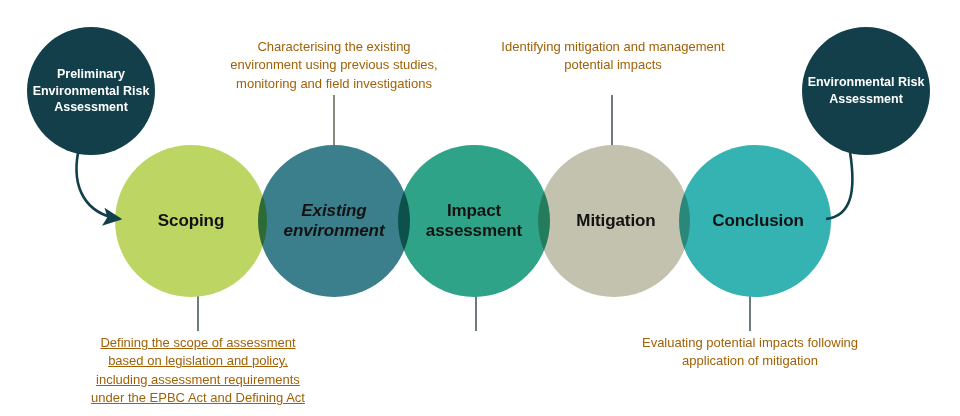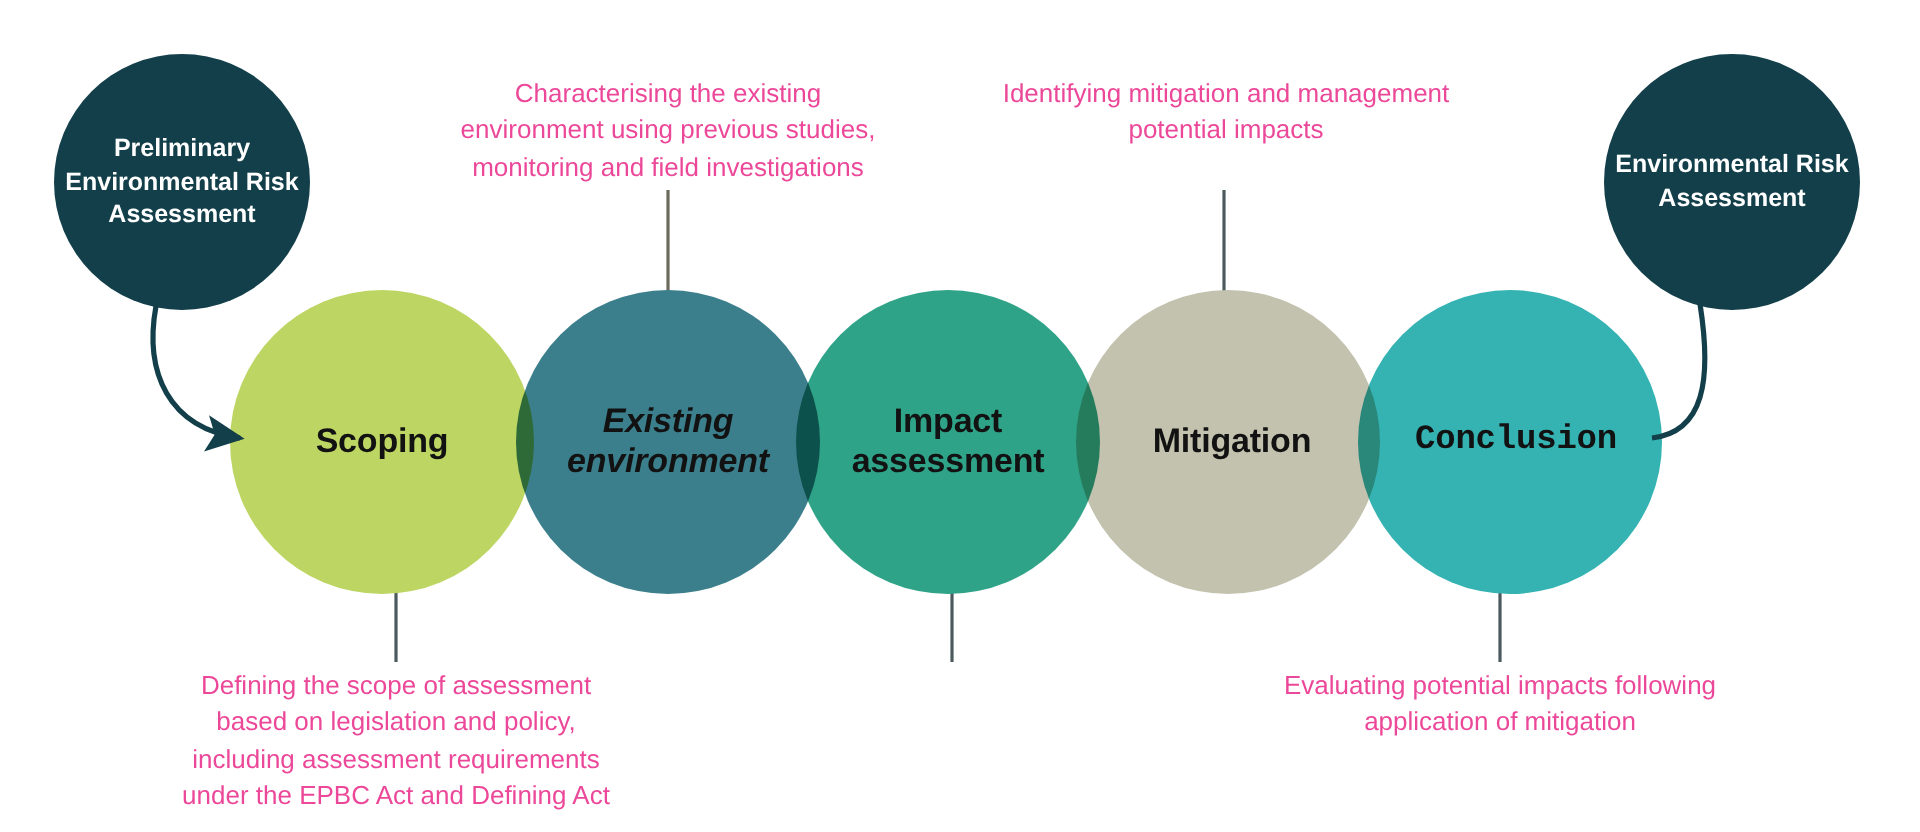--- a/index.html
+++ b/index.html
@@ -59,21 +59,21 @@
     font-size:12.5px;
     font-weight:bold;
     line-height:1.33;
   }
 
   
   .caption{
     position:absolute;
     text-align:center;
     font-size:13px;
-    color:#ec4899;
+    color:#a16207;
     line-height:1.42;
     z-index:7;
   }
   .caption div{white-space:nowrap;}
 </style>
 </head>
 <body>
 
 <div id="stage">
 
@@ -101,21 +101,21 @@
       <div>Existing</div>
       <div>environment</div>
     </div>
     <div class="clabel" style="left:474px;top:221px;">
       <div>Impact</div>
       <div>assessment</div>
     </div>
     <div class="clabel" style="left:616px;top:221px;">
       <div>Mitigation</div>
     </div>
-    <div class="clabel" style="left:758px;top:221px;font-family:Liberation Mono, monospace;">
+    <div class="clabel" style="left:758px;top:221px;">
       <div>Conclusion</div>
     </div>
   </div>
 
   <div class="endcircle" style="left:27px;top:27px;width:128px;height:128px;">
     <div class="etext">
       <div>Preliminary</div>
       <div>Environmental Risk</div>
       <div>Assessment</div>
     </div>
@@ -142,21 +142,21 @@
     <div>Characterising the existing</div>
     <div>environment using previous studies,</div>
     <div>monitoring and field investigations</div>
   </div>
 
   <div class="caption" style="left:613px;top:38px;transform:translateX(-50%);">
     <div>Identifying mitigation and management</div>
     <div>potential impacts</div>
   </div>
 
-  <div class="caption" style="left:198px;top:334px;transform:translateX(-50%);">
+  <div class="caption" style="left:198px;top:334px;transform:translateX(-50%);text-decoration:underline;">
     <div>Defining the scope of assessment</div>
     <div>based on legislation and policy,</div>
     <div>including assessment requirements</div>
     <div>under the EPBC Act and Defining Act</div>
   </div>
 
 
   <div class="caption" style="left:750px;top:334px;transform:translateX(-50%);">
     <div>Evaluating potential impacts following</div>
     <div>application of mitigation</div>

